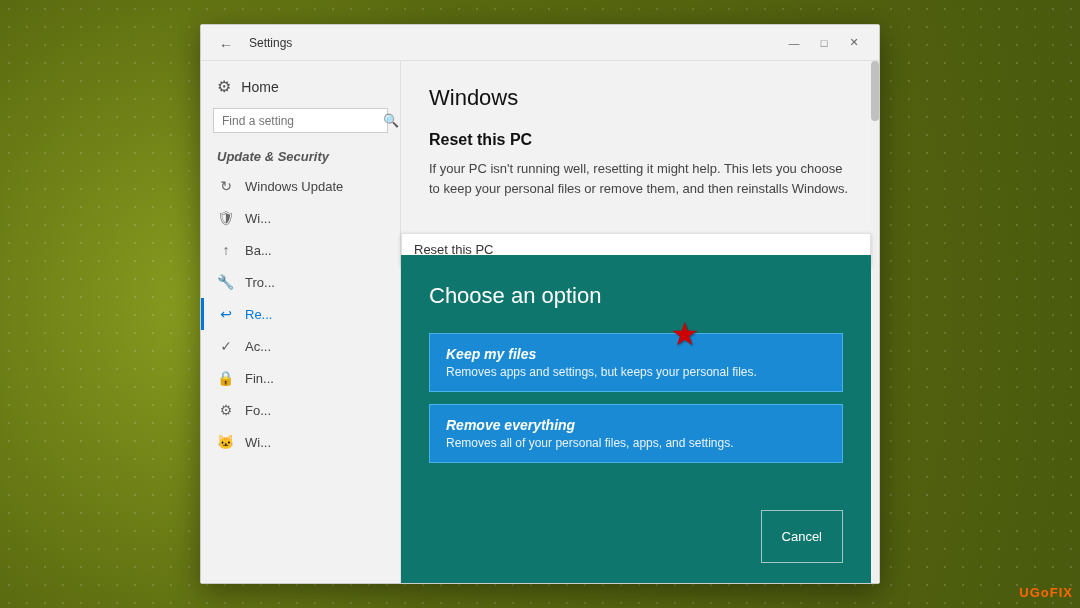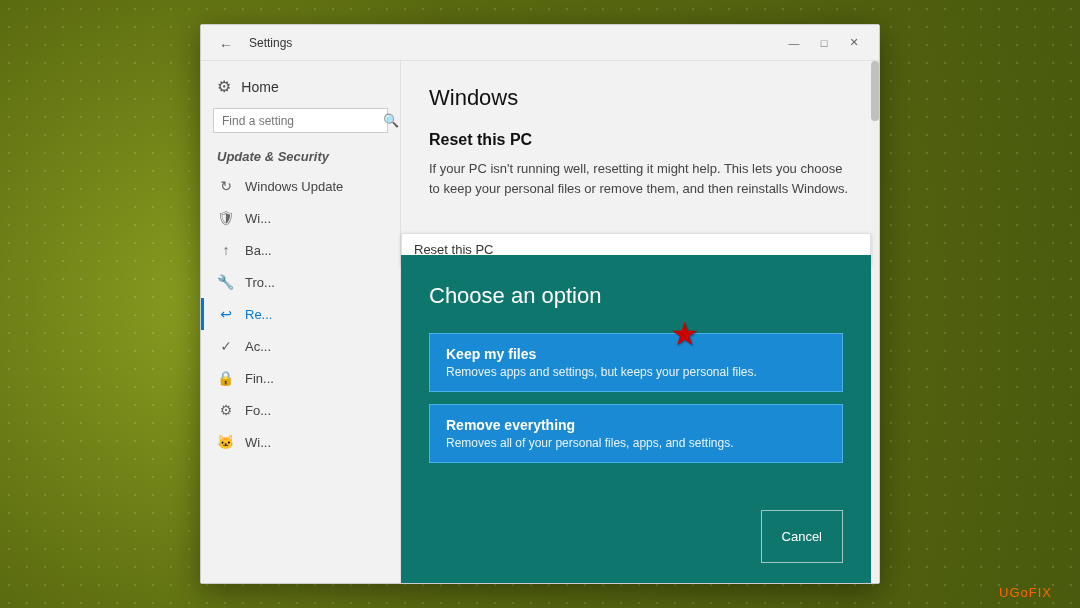--- a/index.html
+++ b/index.html
@@ -282,20 +282,21 @@
       text-align: left;
       color: white;
     }
 
     .option-btn-title {
       font-size: 14px;
       font-weight: 600;
       color: white;
       display: block;
       margin-bottom: 3px;
+      font-style: italic;
     }
 
     .option-btn-desc {
       font-size: 12px;
       color: rgba(255,255,255,0.9);
       display: block;
     }
 
     .dialog-footer {
       margin-top: auto;
@@ -322,23 +323,23 @@
       font-size: 32px;
       color: #cc0000;
       text-shadow: 1px 1px 2px rgba(0,0,0,0.4);
       pointer-events: none;
     }
 
     
     .watermark {
       position: absolute;
       bottom: 8px;
-      right: 28px;
-      font-size: 13px;
-      font-weight: 400;
+      right: 7px;
+      font-size: 13px;
+      font-weight: 700;
       color: white;
       letter-spacing: 1px;
       z-index: 100;
     }
 
     .watermark span {
       color: #ff6600;
     }
   </style>
 </head>

